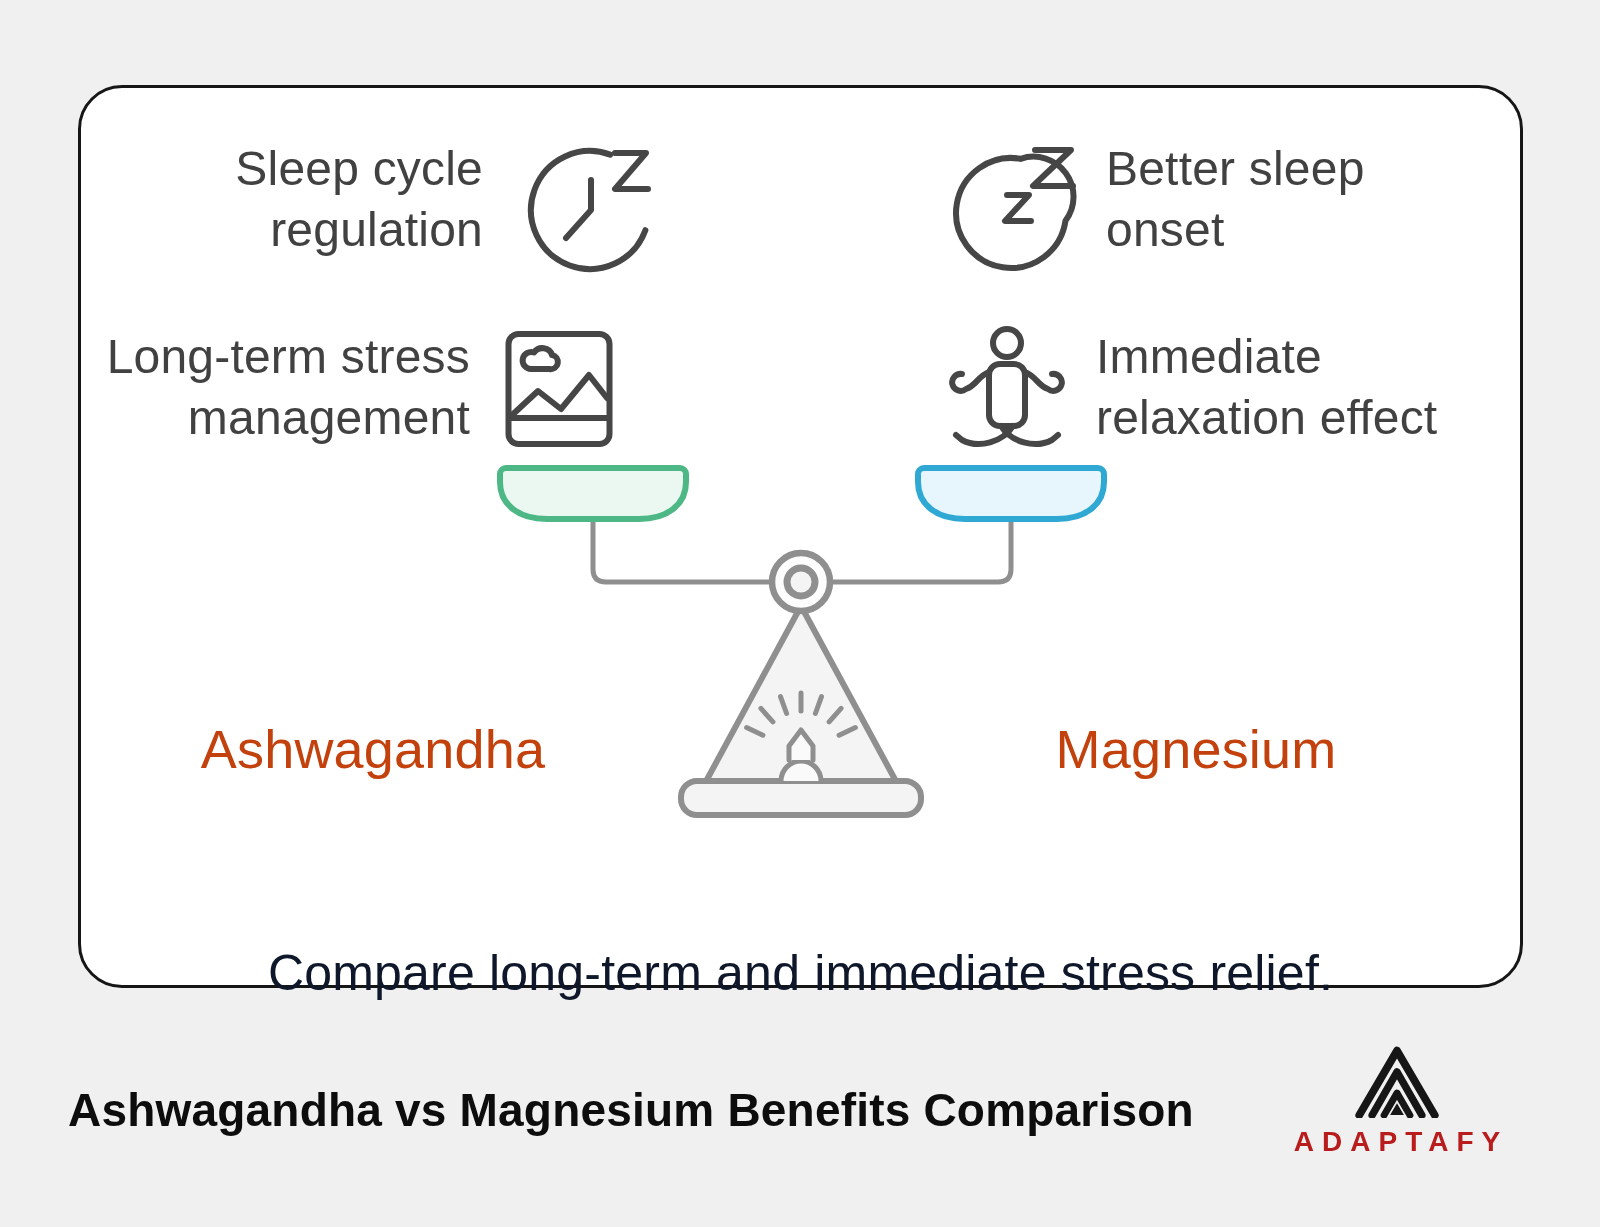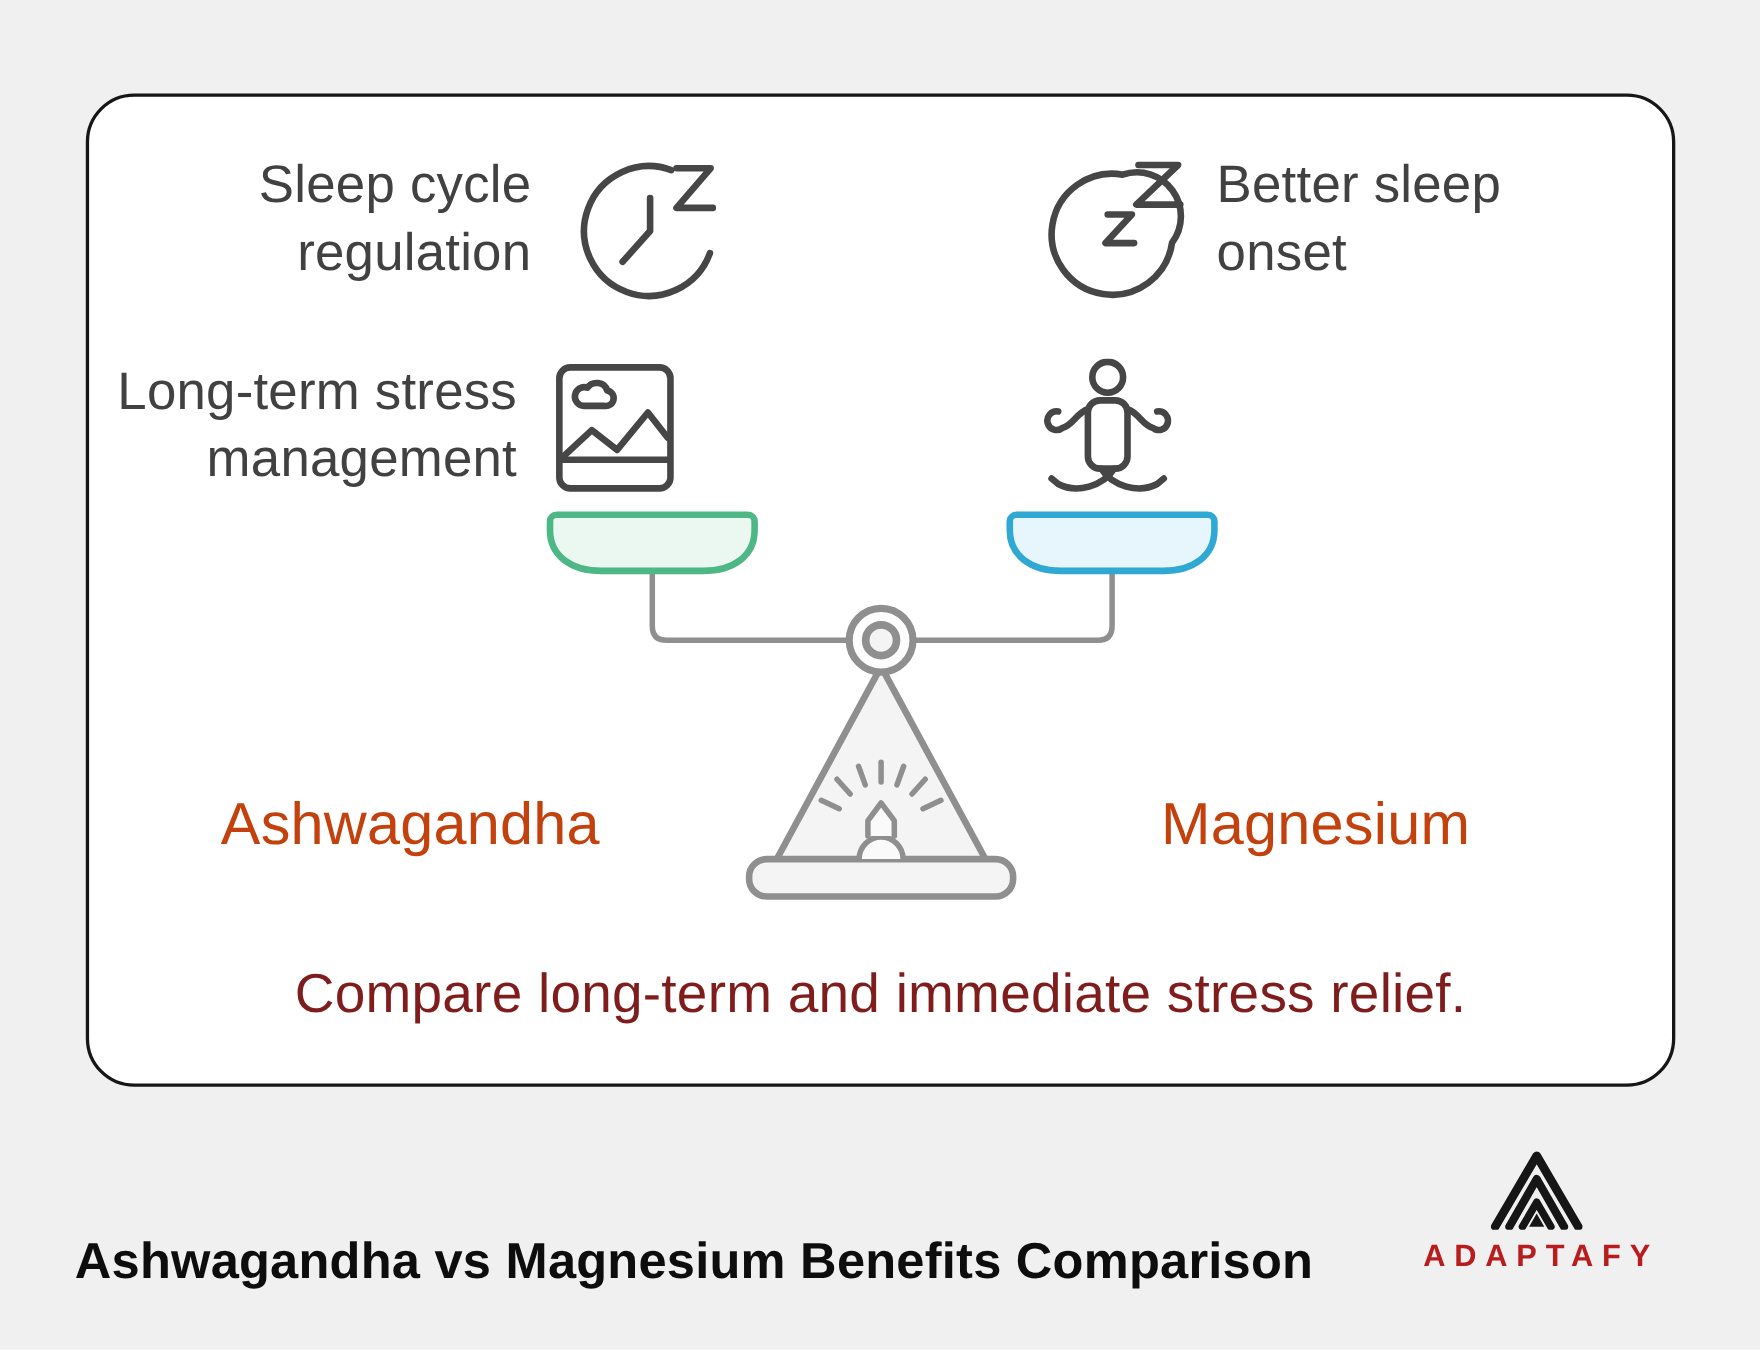--- a/index.html
+++ b/index.html
@@ -21,26 +21,26 @@
     white-space:pre-line;letter-spacing:0.2px;
   }
   .align-r{text-align:right;}
   .align-l{text-align:left;}
   .icon{position:absolute;}
   .item-name{
     position:absolute;top:630px;width:400px;text-align:center;
     font-size:54px;color:#c2410c;letter-spacing:0.2px;
   }
   .caption{
-    position:absolute;left:0;top:786px;width:100%;text-align:center;
-    font-size:50px;color:#7f1d1d;letter-spacing:0.2px;
+    position:absolute;left:0;top:856px;width:100%;text-align:center;
+    font-size:50px;color:#0f172a;letter-spacing:0.2px;
   }
   .footer-title{
     position:absolute;left:68px;top:1083px;
-    font-size:46px;font-weight:bold;color:#0d0d0d;letter-spacing:0.2px;margin-top:36px;
+    font-size:46px;font-weight:bold;color:#0d0d0d;letter-spacing:0.2px;
   }
   .brand{
     position:absolute;left:1270px;top:1046px;width:254px;
     display:flex;flex-direction:column;align-items:center;
   }
   .brand-name{
     margin-top:8px;font-size:28px;font-weight:bold;color:#b91c1c;
     letter-spacing:8px;text-indent:8px;white-space:nowrap;
   }
 </style>
@@ -89,20 +89,22 @@
       <g fill="none" stroke="#464646" stroke-width="6" stroke-linecap="round" stroke-linejoin="round">
         <circle cx="58" cy="17" r="14"></circle>
         <rect x="40" y="38" width="36" height="62" rx="11"></rect>
         <path d="M40,46 C29,50 27,60 17,63 a8.5,8.5 0 1 1 -4,-15"></path>
         <path d="M76,46 C87,50 89,60 99,63 a8.5,8.5 0 1 0 4,-15"></path>
         <path d="M64,100 C54,116 30,123 13,114 L7,109"></path>
         <path d="M52,100 C62,116 86,123 103,114 L109,109"></path>
       </g>
     </svg>
 
+    <div class="benefit-label align-l" style="left:1015px;top:238px;width:440px;">Immediate
+relaxation effect</div>
 
     <svg class="icon" style="left:402px;top:370px;" width="630" height="365" viewBox="0 0 630 365">
       <path fill="none" stroke="#8f8f8f" stroke-width="5" stroke-linecap="round" d="M110,61 L110,111 Q110,124 123,124 L515,124 Q528,124 528,111 L528,61"></path>
 
       <path stroke="#4db885" fill="#ebf8f1" stroke-width="6" stroke-linejoin="round" d="M23,10 L197,10 C200.3,10 203,12.7 203,16 L203,24 C203,47 184,61 156,61 L64,61 C36,61 17,47 17,24 L17,16 C17,12.7 19.7,10 23,10 Z"></path>
 
       <path stroke="#2fa8d3" fill="#e7f5fc" stroke-width="6" stroke-linejoin="round" d="M441,10 L615,10 C618.3,10 621,12.7 621,16 L621,24 C621,47 602,61 574,61 L482,61 C454,61 435,47 435,24 L435,16 C435,12.7 437.7,10 441,10 Z"></path>
 
       <g stroke="#8f8f8f" fill="#f4f4f4" stroke-width="6" stroke-linejoin="round">
         <path d="M318,148 L221,327 L415,327 Z"></path>

